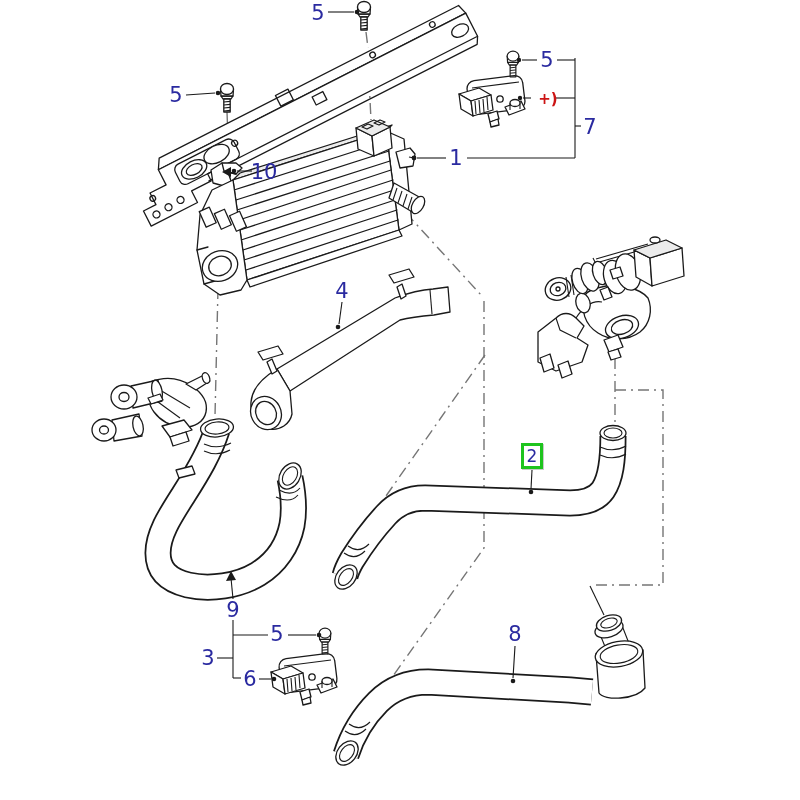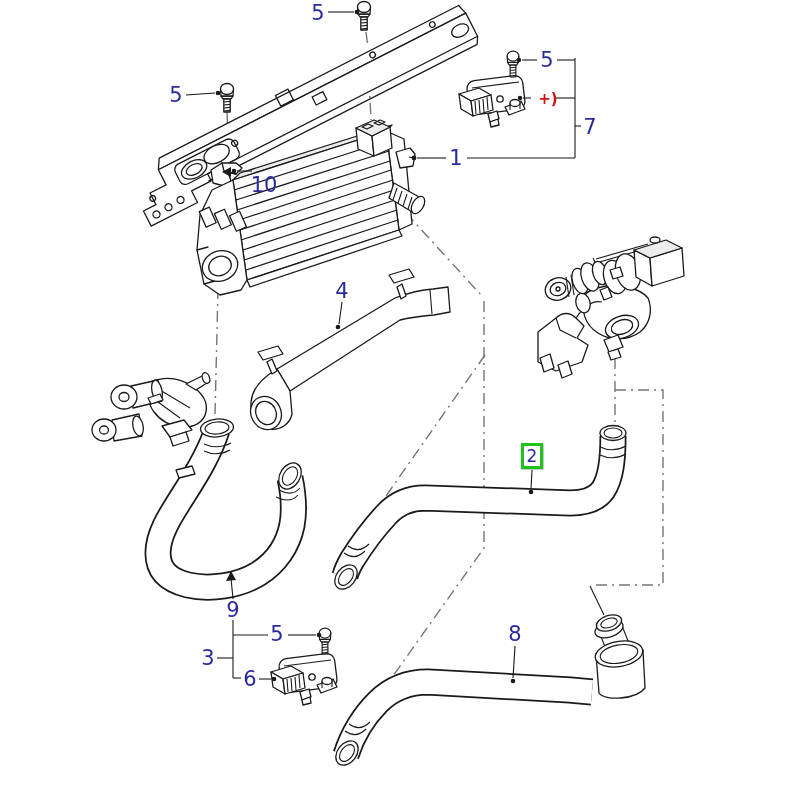--- a/index.html
+++ b/index.html
@@ -289,21 +289,21 @@
         <circle class="dot" cx="513" cy="681" r="2.3"></circle>
   </g>
 </svg>
 
 <span class="lbl" style="left:318px;top:13px">5</span>
 <span class="lbl" style="left:176px;top:95px">5</span>
 <span class="lbl" style="left:547px;top:60px">5</span>
 <span class="callout-plus" style="left:548px;top:99px">+)</span>
 <span class="lbl" style="left:590px;top:127px">7</span>
 <span class="lbl" style="left:456px;top:158px">1</span>
-<span class="lbl" style="left:264px;top:185px">10</span>
+<span class="lbl" style="left:264px;top:172px">10</span>
 <span class="lbl" style="left:342px;top:291px">4</span>
 <div class="hl-box" style="left:521px;top:443px">
   <span class="lbl small">2</span>
 </div>
 <span class="lbl" style="left:233px;top:610px">9</span>
 <span class="lbl" style="left:277px;top:634px">5</span>
 <span class="lbl" style="left:208px;top:658px">3</span>
 <span class="lbl" style="left:250px;top:679px">6</span>
 <span class="lbl" style="left:515px;top:634px">8</span>
 

